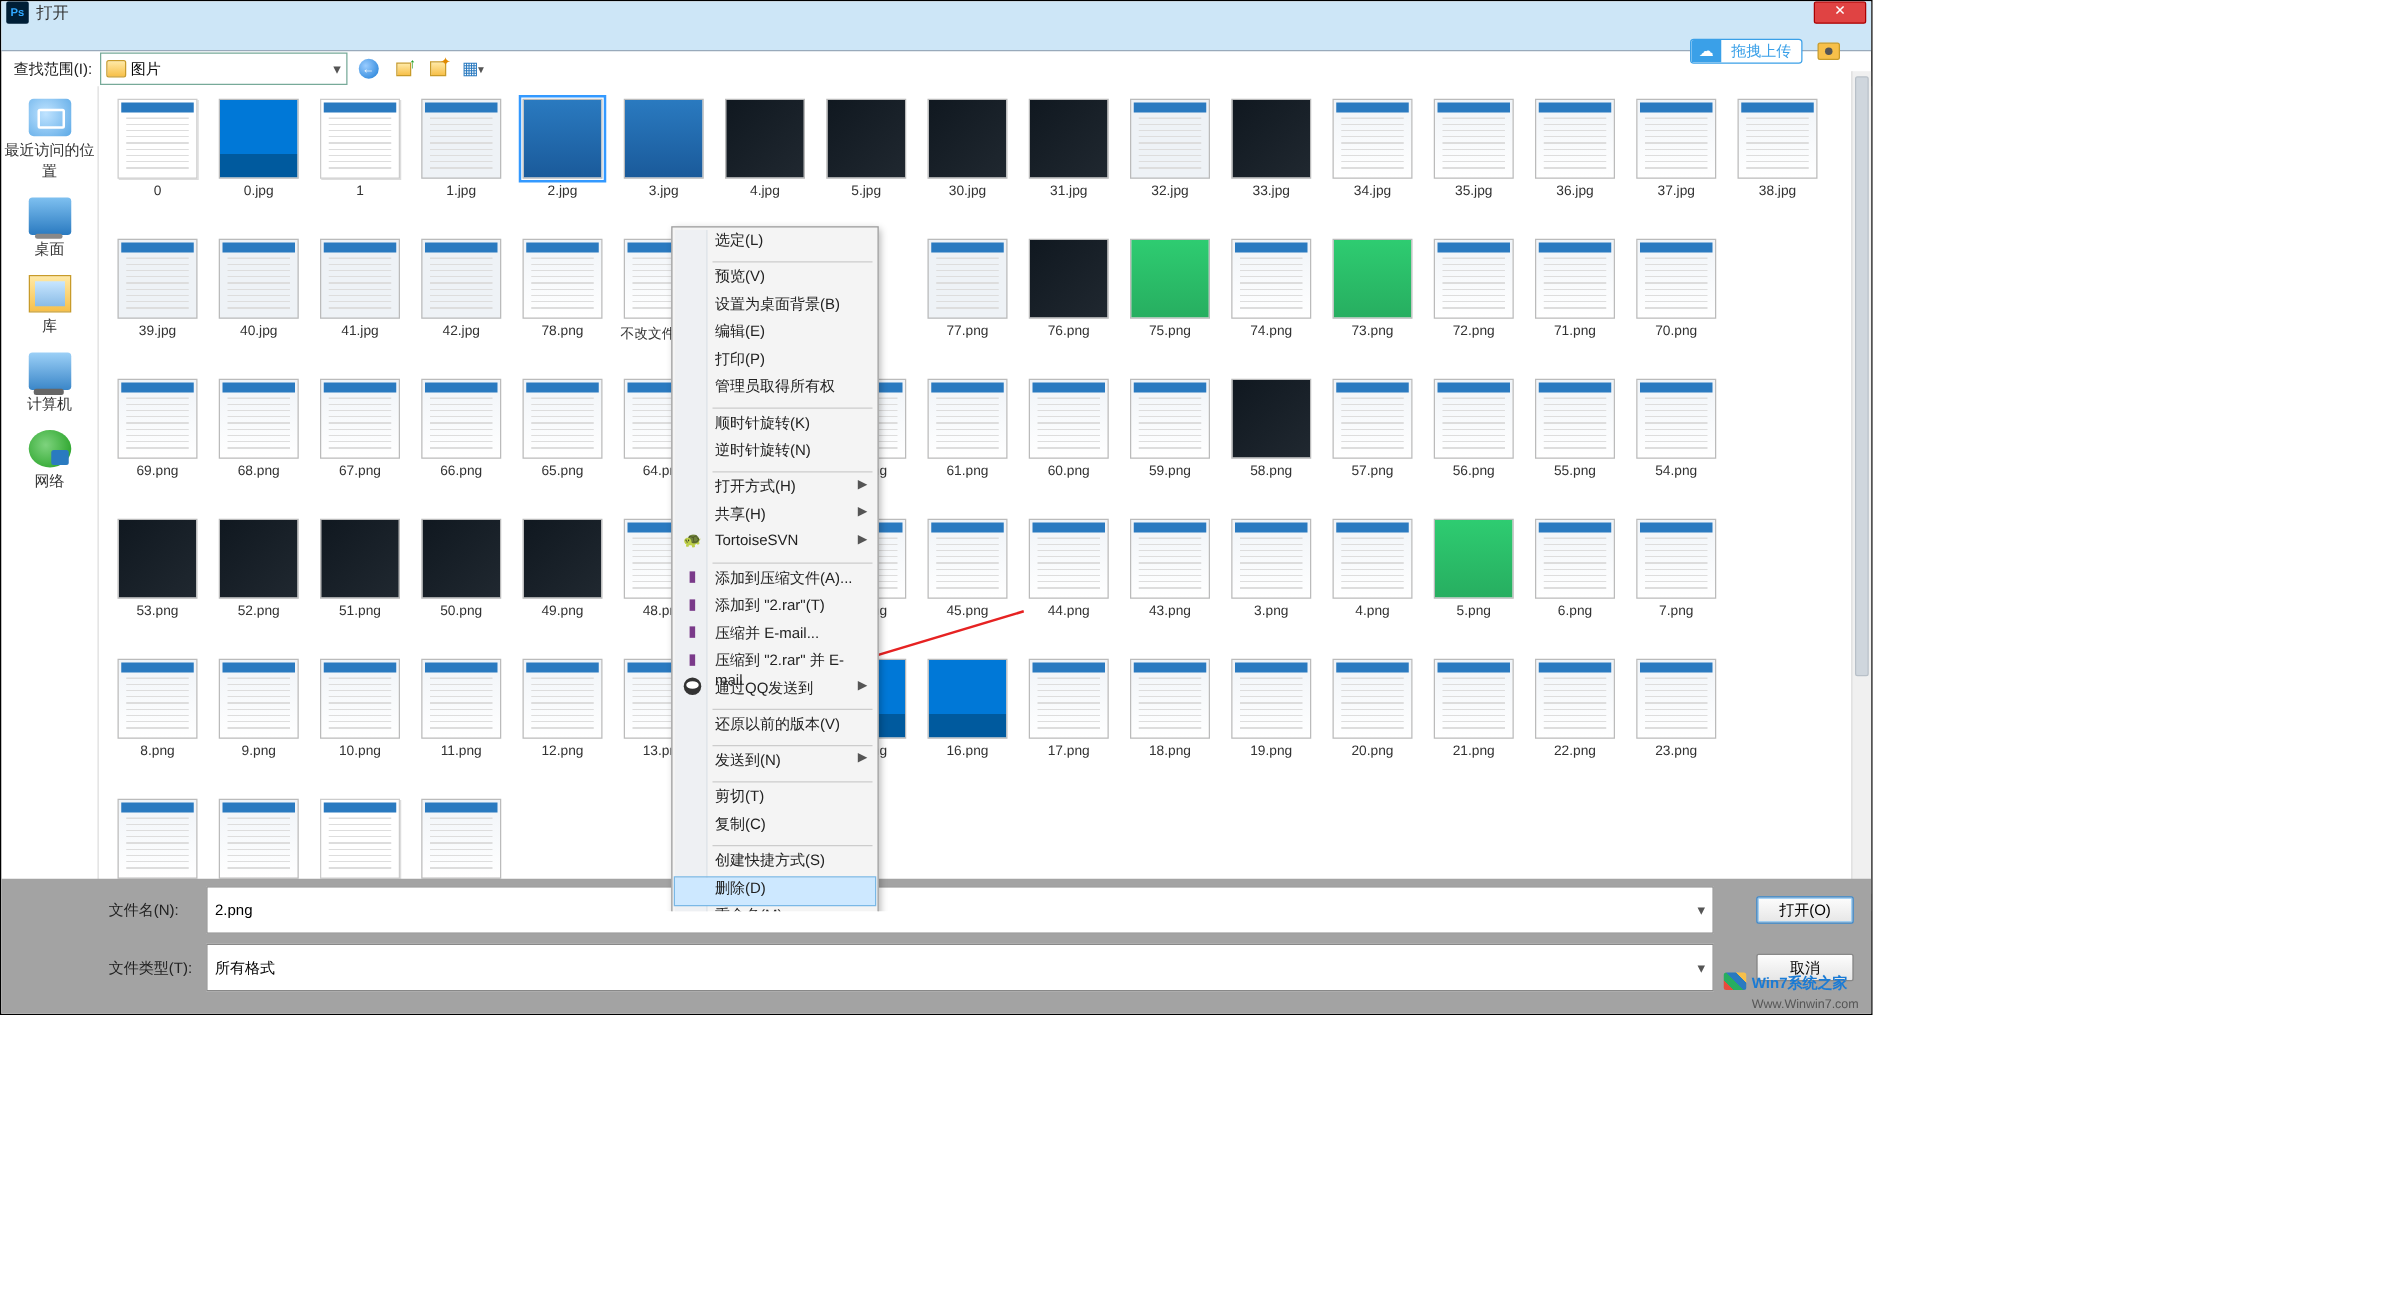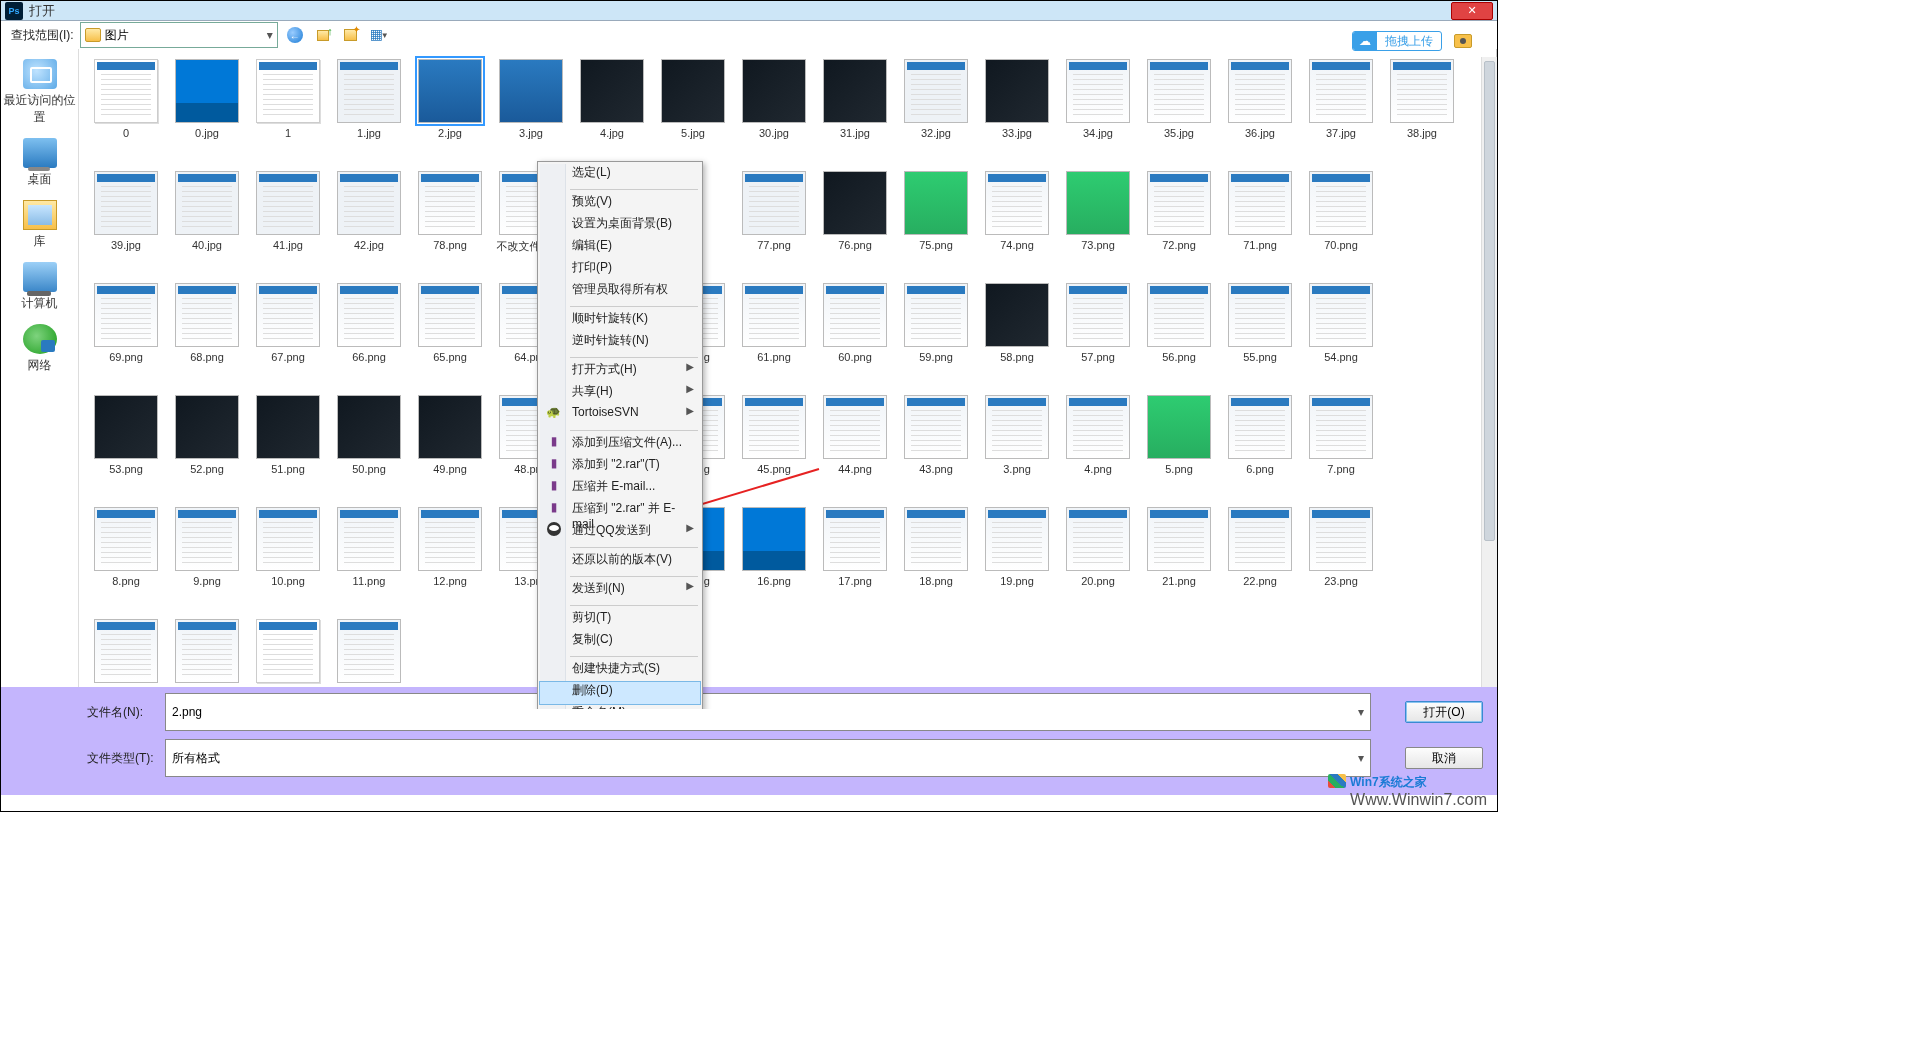--- a/index.html
+++ b/index.html
@@ -1,18 +1,18 @@
 <!DOCTYPE html>
 <html><head>
 <meta charset="utf-8">
 <style>
 * { margin:0; padding:0; box-sizing:border-box; font-family:"Microsoft YaHei",SimSun,Arial,sans-serif; font-size:12px; }
 body { background:#fff; width:1498px; height:812px; position:relative; border:1px solid #000; }
 
-.titlebar { height:20px; background:linear-gradient(#cde6f7,#cde6f7); display:flex; align-items:center; padding:0 4px; border-bottom:1px solid #9ab; }
+.titlebar { height:40px; background:linear-gradient(#cde6f7,#cde6f7); display:flex; padding:0 4px; border-bottom:1px solid #9ab; }
 .titlebar .ps-icon { width:18px; height:18px; background:#001e36; color:#31a8ff; font-size:9px; font-weight:bold; display:inline-flex; align-items:center; justify-content:center; border-radius:2px; margin-right:6px;}
 .titlebar .title { flex:1; color:#333; font-size:13px;}
 .titlebar .win-close { width:42px; height:18px; background:#e04343; border:1px solid #a00; color:#fff; text-align:center; line-height:14px; border-radius:2px; font-size:11px;}
 
 .toolbar-row { height:28px; display:flex; align-items:center; padding:4px 10px; gap:6px;}
 .toolbar-row .lbl { color:#222; }
 .lookin-select { display:inline-flex; align-items:center; border:1px solid #7a9; background:#fff; height:22px; width:198px; padding:12px 4px; gap:4px;}
 .folder-ico { width:16px; height:14px; background:linear-gradient(#ffe9a6,#f7c04a); border:1px solid #c89b2a; border-radius:2px; display:inline-block;}
 .lookin-select .arrow { margin-left:auto; color:#555; }
 .tbbtn { width:22px; height:22px; border:1px solid transparent; display:inline-flex; align-items:center; justify-content:center; border-radius:2px;}
@@ -77,21 +77,21 @@
 .ctx-item { position:relative; height:22px; display:flex; align-items:flex-start; padding-left:32px; padding-right:18px; color:#222;}
 .ctx-item.hover { background:#cde8ff; outline:1px solid #7ab8e6;}
 .ctx-item .arr { position:absolute; right:6px; font-size:10px; color:#555;}
 .ctx-item .ico-slot{ position:absolute; left:5px; width:18px; text-align:center; font-size:12px;}
 .ctx-sep { height:1px; margin:3px 2px 3px 30px; background:#ccc;}
 .ico-rar{ color:#7a3a8a;}
 .ico-tsvn{ color:#5a8a2a;}
 .ico-qq{ width:14px;height:14px;border-radius:50%;background:#333;display:inline-block;position:relative;}
 .ico-qq::after{content:"";position:absolute;left:2px;top:3px;width:10px;height:6px;border-radius:50%;background:#fff;}
 
-.bottom { position:absolute; left:0; right:0; bottom:16px; padding:6px 14px 10px 86px; background:#c4b5fd;}
+.bottom { position:absolute; left:0; right:0; bottom:0; padding:6px 14px 10px 86px; background:#a3a3a3;}
 .brow { display:flex; align-items:center; gap:10px; margin-bottom:8px;}
 .brow .blbl{ width:68px; color:#222;}
 .brow .binput{ flex:1; height:38px; border:1px solid #888; background:#fff; padding:0 6px; display:flex; align-items:center;}
 .brow .binput .dd{ margin-left:auto; color:#555;}
 .bbtn{ width:78px; height:22px; border:1px solid #888; background:linear-gradient(#fdfdfd,#e6e6e6); text-align:center; line-height:20px; border-radius:2px;}
 .bbtn.primary{ border:1px solid #3a8ad0; box-shadow:0 0 0 1px #8ac4f0 inset;}
 
 .watermark{position:absolute; right:10px; bottom:2px; font-size:11px; display:flex; align-items:flex-start; gap:4px; color:#555;}
 .watermark b{ color:#1a7bd5;}
 .watermark .flag{width:18px;height:14px;background:linear-gradient(45deg,#e74c3c 25%,#27ae60 25% 50%,#2a7ac0 50% 75%,#f7c04a 75%);border-radius:2px;}
@@ -832,14 +832,14 @@
       <span class="dd">▾</span>
     </span>
     <span style="width:14px"></span>
     <span class="bbtn">取消</span>
   </div>
 </div>
 
 <div class="watermark">
   <span class="flag"></span>
   <span><b>Win7系统之家</b><br>
-  <span style="font-size:16px">Www.Winwin7.com</span></span>
+  <span style="font-size:10px">Www.Winwin7.com</span></span>
 </div>
 
 </body></html>

